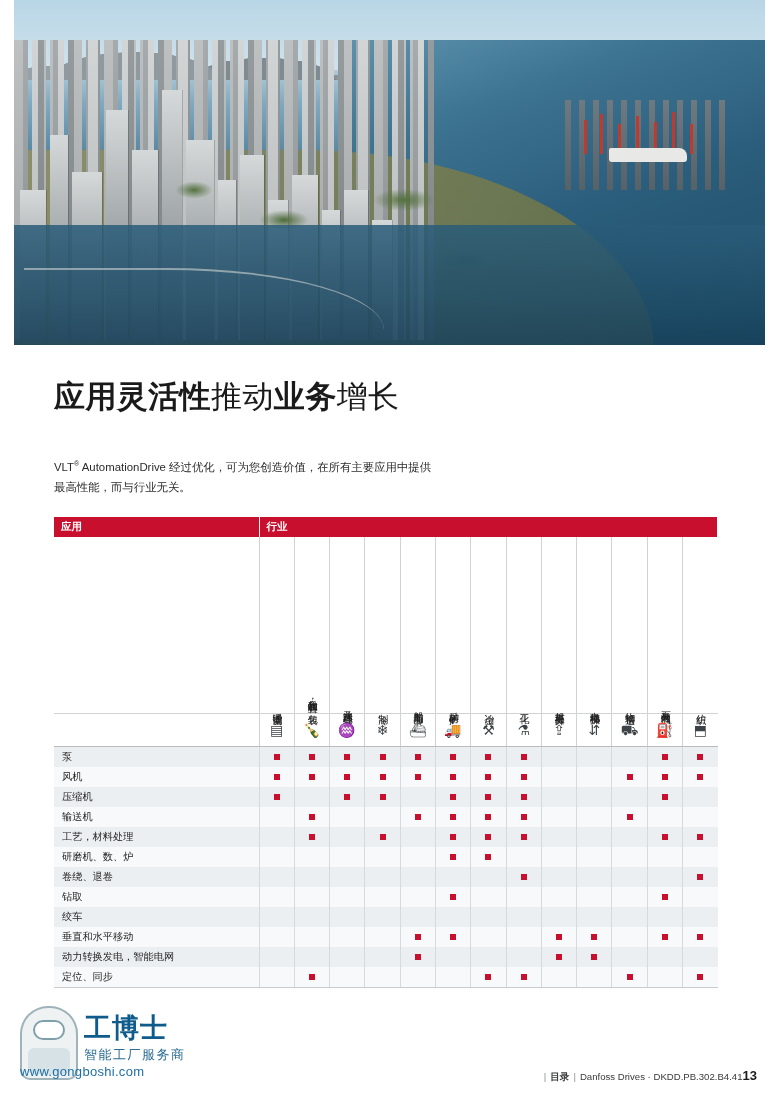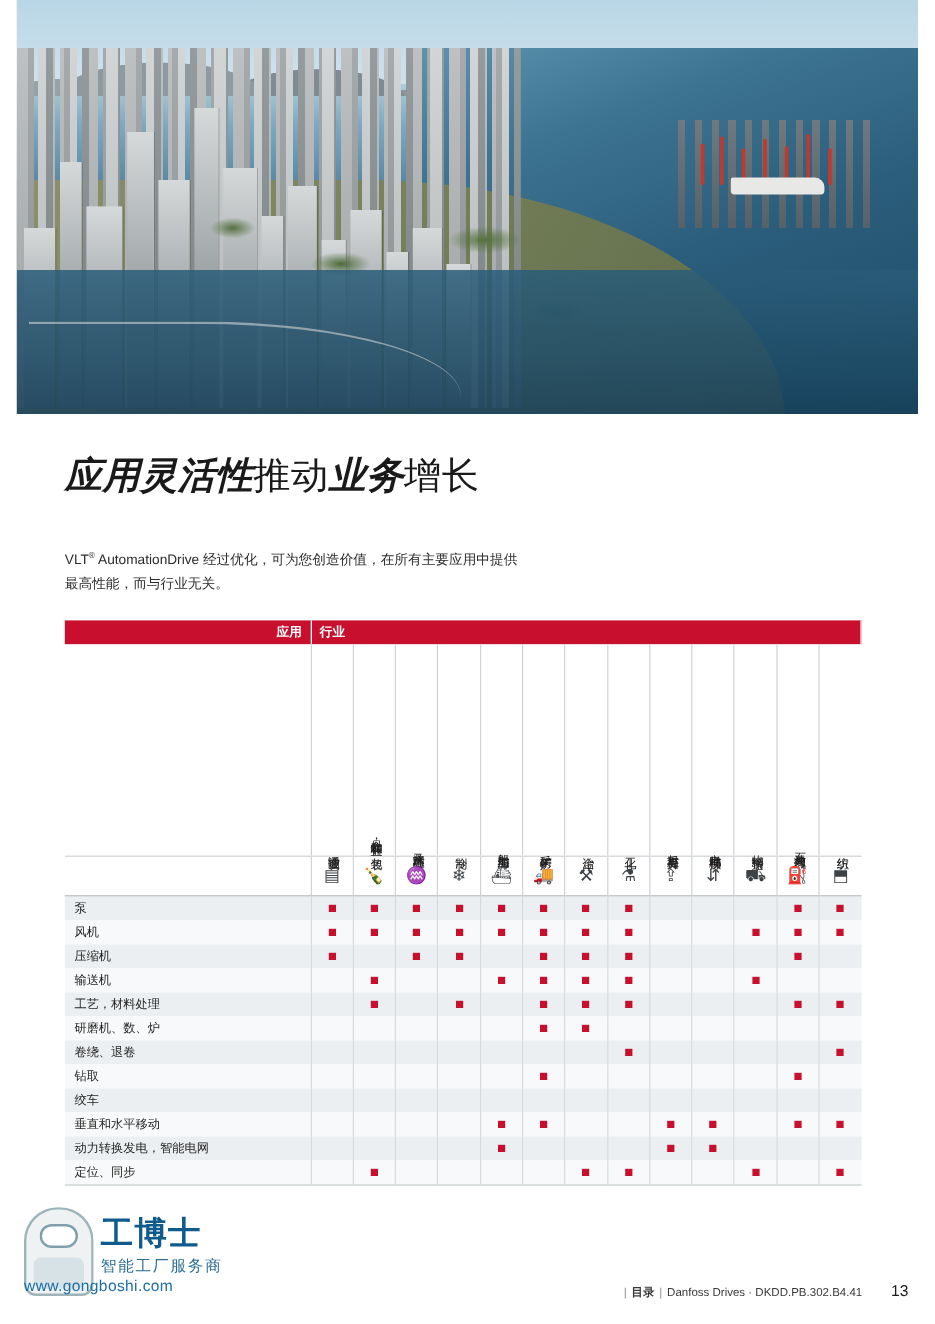--- a/index.html
+++ b/index.html
@@ -91,38 +91,38 @@
     border-top:2px solid #cfd3d0;
     border-radius:0 60% 0 0/0 100% 0 0;
     opacity:.6;
   }
 
   
   .headline{
     position:absolute;left:54px;top:378px;width:660px;
     font-size:31px;line-height:1.25;letter-spacing:.4px;color:#1a1a1a;
   }
-  .headline b{font-weight:bold;font-style:italic;}
+  .headline b{font-weight:bold;}
   .headline span{font-weight:normal;}
 
   
   .intro{
     position:absolute;left:54px;top:458px;width:470px;
     font-size:11.4px;line-height:1.75;color:#2b2b2b;
   }
   .intro sup{font-size:7px;vertical-align:super;}
 
   
   .tablewrap{position:absolute;left:54px;top:517px;width:664px;}
   table{border-collapse:collapse;width:664px;table-layout:fixed;}
   .hdr td{
     background:#c8102e;color:#fff;font-size:10.5px;font-weight:bold;
     height:20px;padding:0 7px;border-right:1px solid #fff;
   }
-  .hdr td.app{width:205px;text-align:right;}
+  .hdr td.app{width:205px;}
   .vhead{
     height:170px;vertical-align:bottom;
     border-left:1px solid #cfd3d6;border-bottom:1px solid #cfd3d6;
     background:#ffffff;padding:0 0 6px 0;text-align:center;
   }
   .vhead .rot{
     writing-mode:vertical-rl;
     text-orientation:upright;
     font-size:10px;line-height:1.05;letter-spacing:.6px;
     margin:0 auto;color:#1f1f1f;white-space:nowrap;
@@ -166,21 +166,21 @@
     position:absolute;left:70px;top:46px;font-size:13px;color:#2b6d93;letter-spacing:1.5px;
   }
   .logo .url{
     position:absolute;left:6px;top:64px;font-size:13px;color:#1d6fa5;letter-spacing:.3px;
   }
   .footer-right{
     position:absolute;right:22px;top:1068px;font-size:9.6px;color:#3a3a3a;
   }
   .footer-right b{font-weight:bold;}
   .footer-right .pg{
-    font-size:13px;font-weight:normal;color:#1a1a1a;margin-left:24px;
+    font-size:13px;font-weight:bold;color:#1a1a1a;margin-left:0;
   }
   .fsep{color:#8d9295;margin:0 4px;}
 </style>
 </head>
 <body>
 
 <div class="hero">
   <div class="sky"></div>
   <div class="mountains"></div>
   <div class="water"></div>

